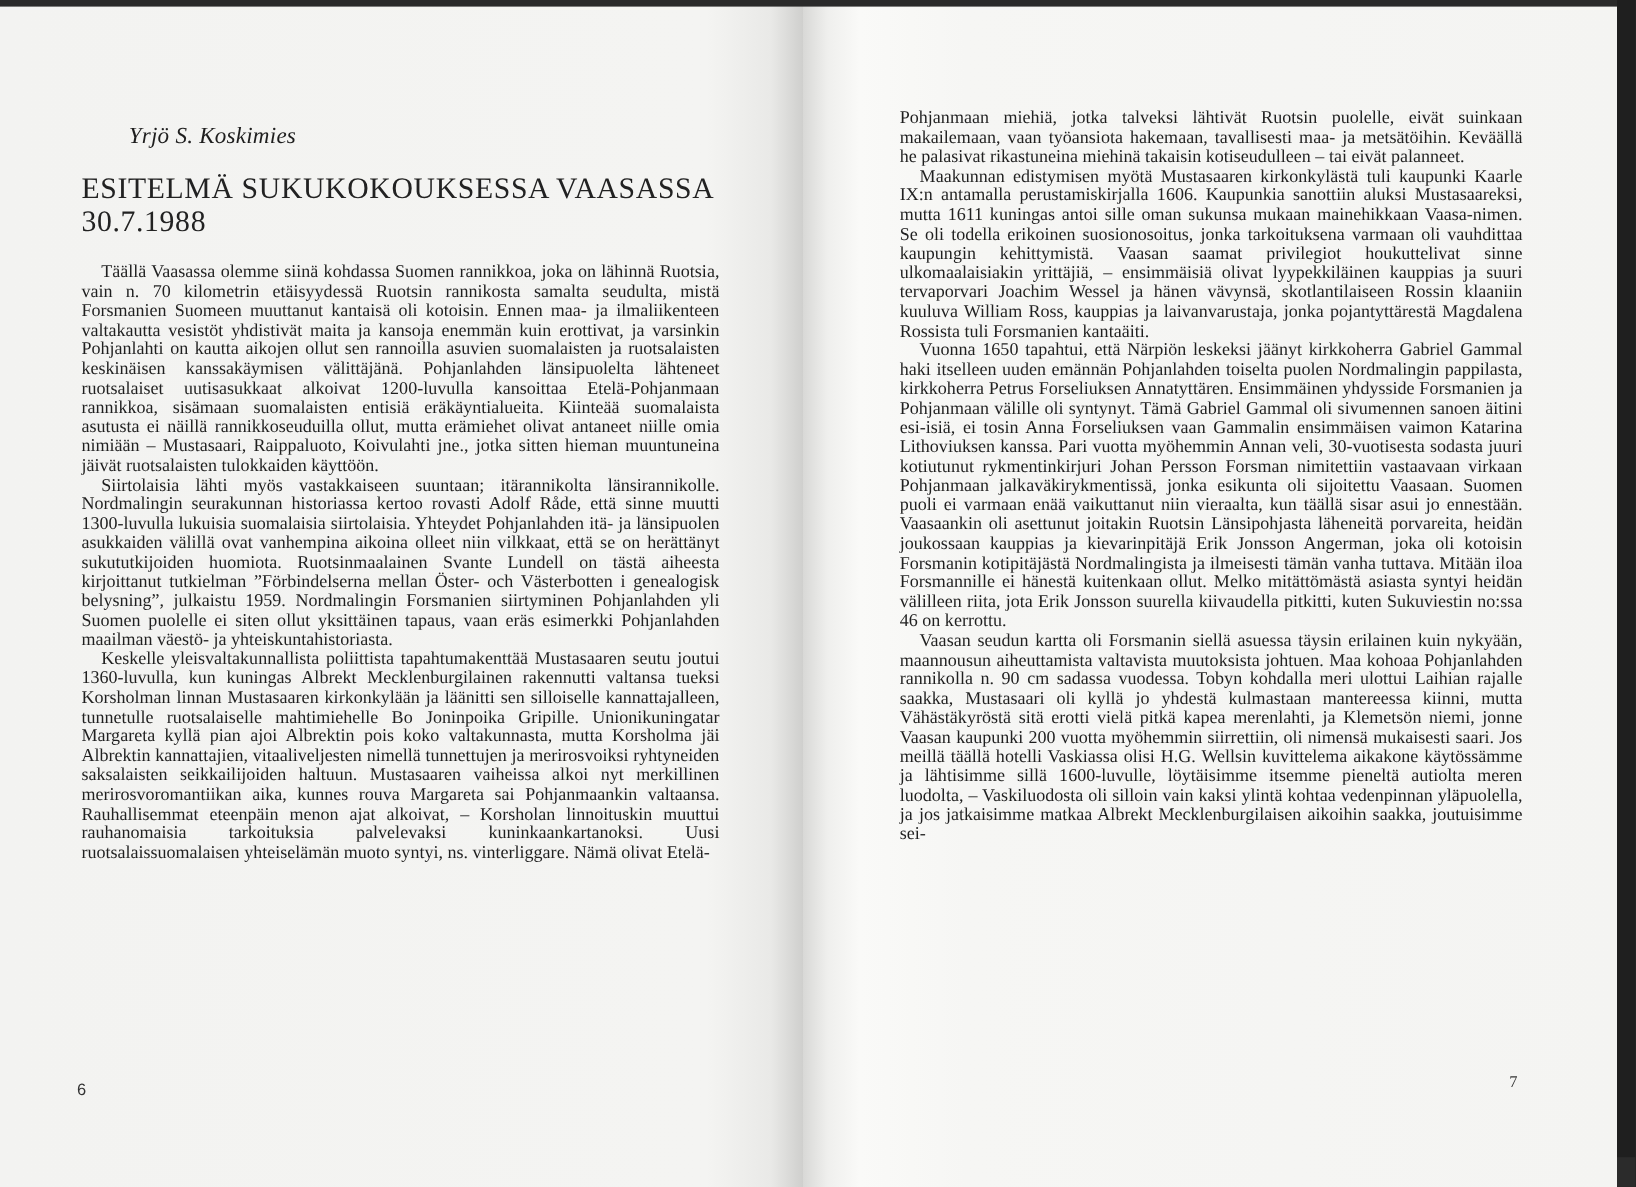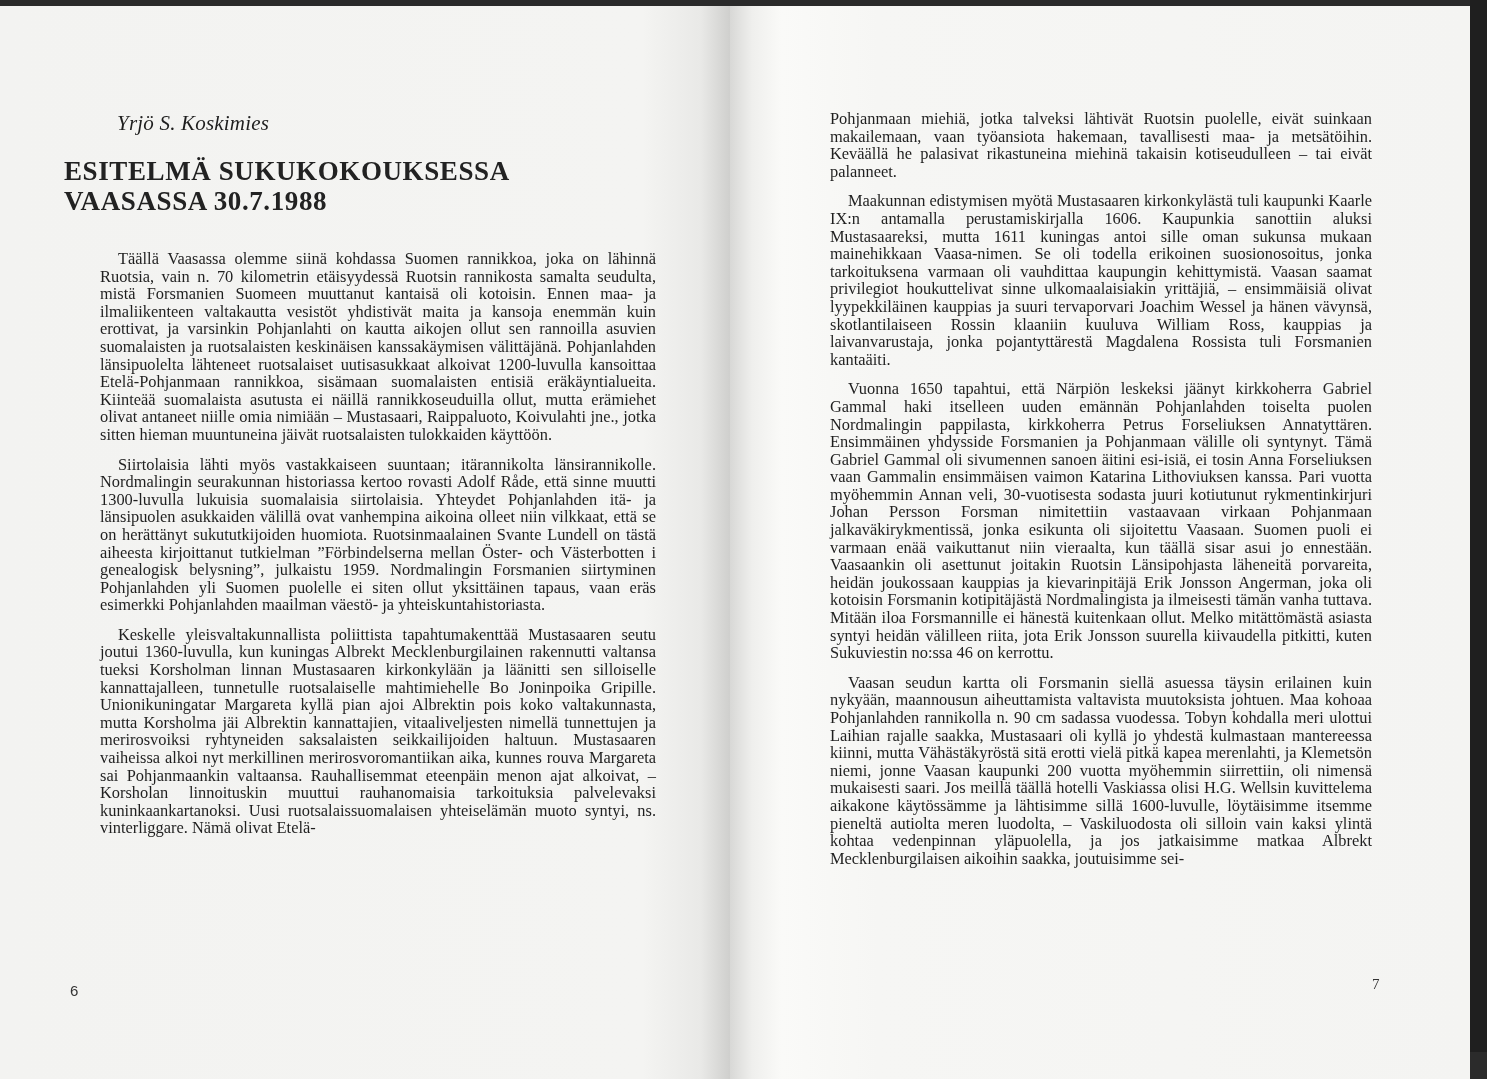--- a/index.html
+++ b/index.html
@@ -31,33 +31,33 @@
   }
   .right-band {
     position: absolute; left: 1470px; top: 0; width: 17px; height: 1079px;
     background: #1f1f1f;
   }
   .author {
     position: absolute; left: 117px; top: 105px;
     font-style: italic; font-size: 21px; letter-spacing: 0.2px;
   }
   .title {
-    position: absolute; left: 64px; top: 150px; width: 578px;
-    font-size: 27px; font-weight: bold; line-height: 30px;
+    position: absolute; left: 74px; top: 150px; width: 578px;
+    font-size: 27px; font-weight: normal; line-height: 30px;
     letter-spacing: 0.6px; color: #222;
   }
   .col {
     position: absolute; width: 580px;
     font-size: 16.4px; line-height: 17.6px;
     text-align: justify;
     color: #1f1f1f;
   }
-  .col.left-col { left: 88px; top: 232px; }
+  .col.left-col { left: 74px; top: 232px; }
   .col.right-col { left: 818px; top: 92px; width: 566px; }
-  .para { margin: 12px; text-indent: 18px; }
+  .para { margin: 0; text-indent: 18px; }
   .para.noindent { text-indent: 0; }
   .em { }
   .pagenum {
     position: absolute; font-size: 15px; color: #333;
   }
   .pagenum.p6 { left: 70px; top: 976px; font-family: "Liberation Sans", sans-serif; }
   .pagenum.p7 { left: 1372px; top: 970px; }
 </style>
 </head>
 <body>

